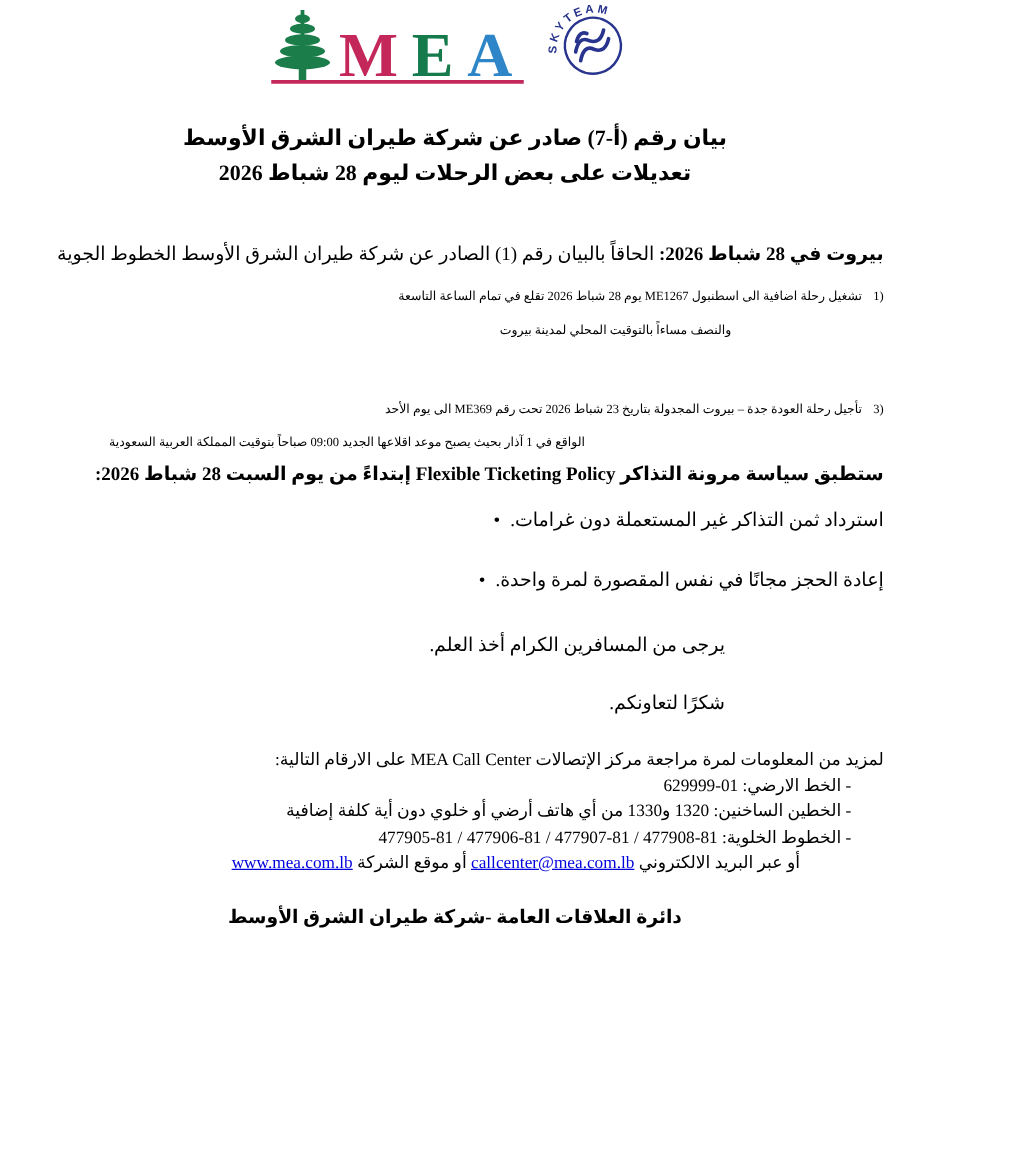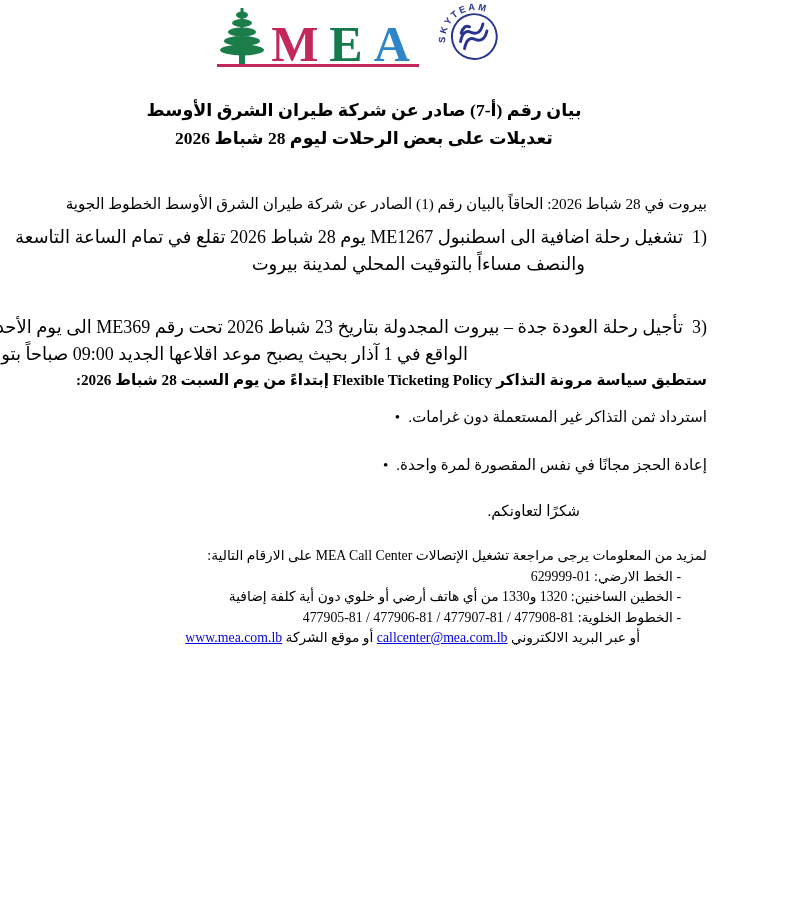--- a/index.html
+++ b/index.html
@@ -18,22 +18,22 @@
   .red-rule{position:absolute;left:0;right:2px;bottom:3px;height:3px;background:var(--c-rule,#c4275a);}
   .skyteam{margin-left:14px;transform:rotate(-16deg) translateY(-4px);}
   .sky-stroke{stroke:var(--c-sky,#28348d);}
   .sky-text{fill:var(--c-sky,#28348d);font-family:"Liberation Sans",sans-serif;font-weight:bold;}
 
   
   .rtl{direction:rtl;unicode-bidi:isolate;}
   .line{white-space:nowrap;text-align:right;}
   .title{margin-top:26px;text-align:center;font-weight:bold;font-size:17.5px;line-height:28px;}
   .intro{margin-top:38px;font-size:15.2px;line-height:28px;}
-  .lead{font-weight:normal;}
-  .item{font-size:18px;line-height:27px;}
+  .lead{font-weight:bold;}
+  .item{font-size:10px;line-height:27px;}
   .item-1{margin-top:6px;}
   .item-2{margin-top:27px;}
   .item-3{margin-top:36px;}
   .num{direction:ltr;unicode-bidi:isolate;margin-left:9px;}
   .ind-150{padding-right:150px;}
   .ind-122{padding-right:122px;text-align:right;}
   .ind-280{padding-right:280px;}
   .ind-239{padding-right:239px;}
   .policy-heading{font-size:15.2px;font-weight:bold;line-height:24px;}
   .bullet-line{font-size:15.2px;line-height:22px;text-align:left;padding-left:384px;white-space:nowrap;}
@@ -103,24 +103,26 @@
   <div class="item item-3 rtl">
     <div class="line"><span class="num">3)</span><span>تأجيل رحلة العودة جدة – بيروت المجدولة بتاريخ 23 شباط 2026 تحت رقم ME369 الى يوم الأحد</span></div>
     <div class="line ind-239">الواقع في 1 آذار بحيث يصبح موعد اقلاعها الجديد 09:00 صباحاً بتوقيت المملكة العربية السعودية</div>
   </div>
 
   <div class="policy-heading rtl line">ستطبق سياسة مرونة التذاكر Flexible Ticketing Policy إبتداءً من يوم السبت 28 شباط 2026:</div>
 
   <div class="bullet-line bullet-2 rtl"><span>استرداد ثمن التذاكر غير المستعملة دون غرامات.</span><span class="dot">•</span></div>
   <div class="bullet-line bullet-1 rtl"><span>إعادة الحجز مجانًا في نفس المقصورة لمرة واحدة.</span><span class="dot">•</span></div>
 
+  <div class="closing-note rtl line">يرجى من المسافرين الكرام أخذ العلم.</div>
   <div class="closing-thanks rtl line">شكرًا لتعاونكم.</div>
 
   <div class="contact rtl">
-    <div class="line">لمزيد من المعلومات يرجى مراجعة تشغيل الإتصالات MEA Call Center على الارقام التالية:</div>
+    <div class="line">لمزيد من المعلومات لمرة مراجعة مركز الإتصالات MEA Call Center على الارقام التالية:</div>
     <div class="line cind-26">- الخط الارضي: 01-629999</div>
     <div class="line cind-26">- الخطين الساخنين: 1320 و1330 من أي هاتف أرضي أو خلوي دون أية كلفة إضافية</div>
     <div class="line cind-26">- الخطوط الخلوية: 81-477908 / 81-477907 / 81-477906 / 81-477905</div>
     <div class="line cind-67"><span>أو عبر البريد الالكتروني </span><a class="link">callcenter@mea.com.lb</a><span> أو موقع الشركة </span><a class="link">www.mea.com.lb</a></div>
   </div>
 
+  <div class="footer-sig rtl">دائرة العلاقات العامة -شركة طيران الشرق الأوسط</div>
 
 </div>
 
 </body></html>

